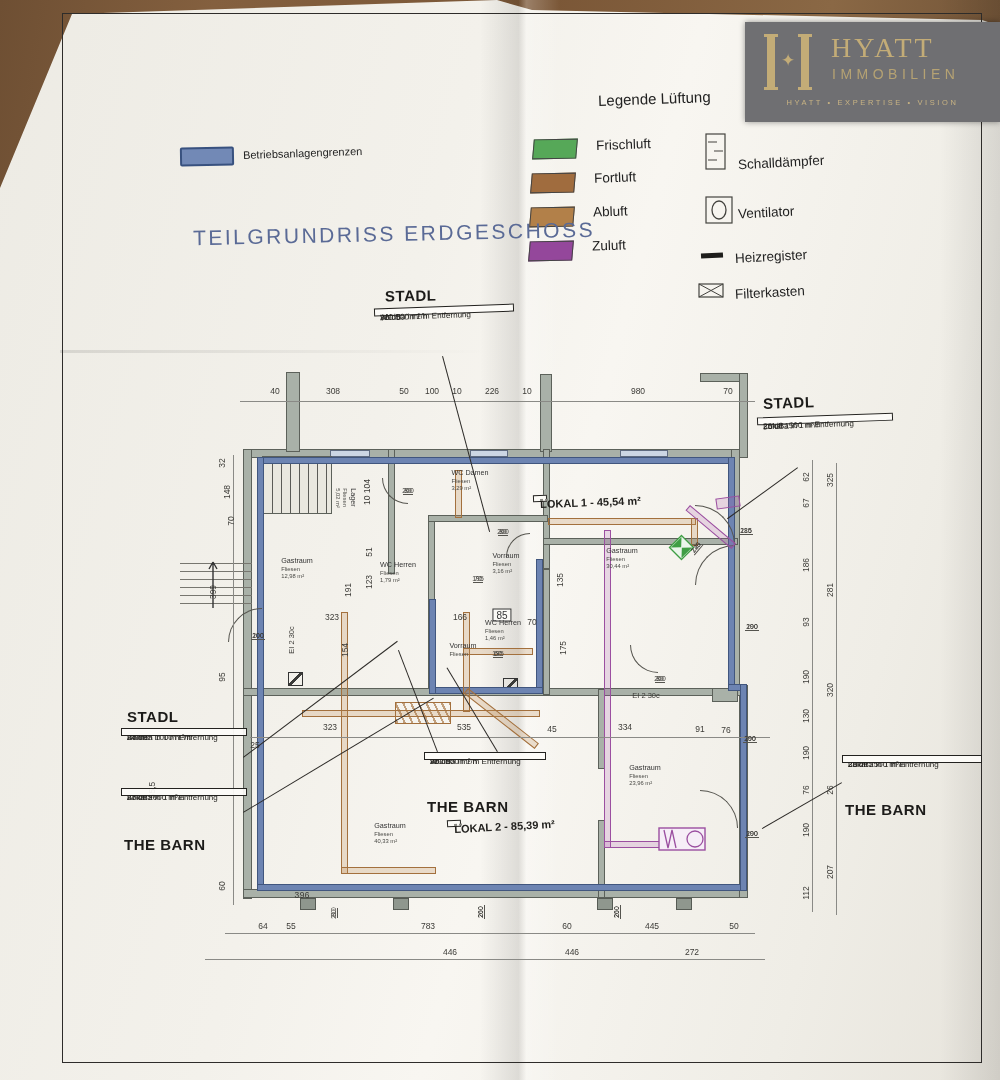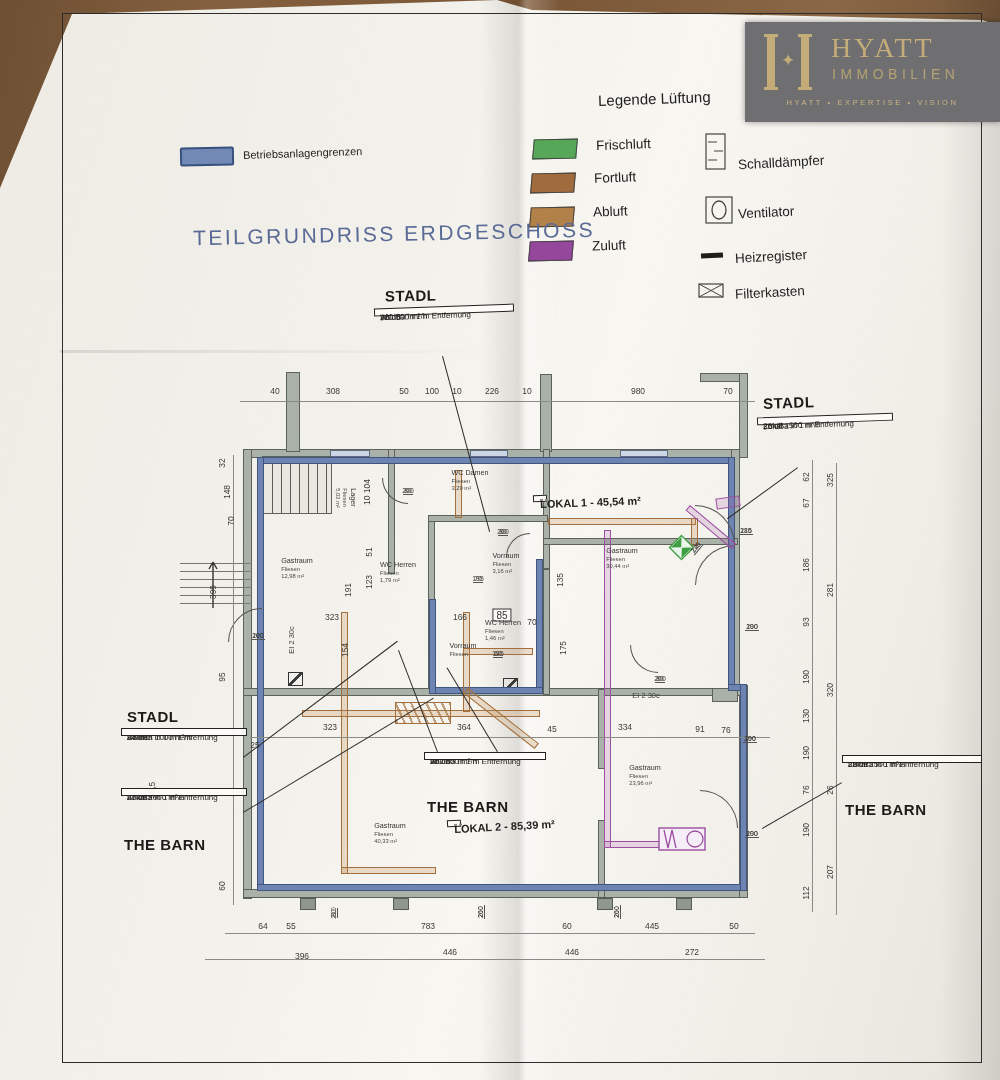--- a/index.html
+++ b/index.html
@@ -232,32 +232,32 @@
         <span class="dim" style="left: 333px; top: 391px;">308</span>
         <span class="dim" style="left: 404px; top: 391px;">50</span>
         <span class="dim" style="left: 432px; top: 391px;">100</span>
         <span class="dim" style="left: 457px; top: 391px;">10</span>
         <span class="dim" style="left: 492px; top: 391px;">226</span>
         <span class="dim" style="left: 527px; top: 391px;">10</span>
         <span class="dim" style="left: 638px; top: 391px;">980</span>
         <span class="dim" style="left: 728px; top: 391px;">70</span>
         <span class="dim" style="left: 255px; top: 745px;">25</span>
         <span class="dim" style="left: 330px; top: 727px;">323</span>
-        <span class="dim" style="left: 464px; top: 727px;">364</span>
+        <span class="dim" style="left: 464px; top: 727px;">535</span>
         <span class="dim" style="left: 552px; top: 729px;">45</span>
         <span class="dim" style="left: 625px; top: 727px;">334</span>
         <span class="dim" style="left: 700px; top: 729px;">91</span>
         <span class="dim" style="left: 726px; top: 730px;">76</span>
         <span class="dim" style="left: 263px; top: 926px;">64</span>
         <span class="dim" style="left: 291px; top: 926px;">55</span>
         <span class="dim" style="left: 428px; top: 926px;">783</span>
         <span class="dim" style="left: 567px; top: 926px;">60</span>
         <span class="dim" style="left: 652px; top: 926px;">445</span>
         <span class="dim" style="left: 734px; top: 926px;">50</span>
-        <span class="dim" style="left: 302px; top: 956px;">396</span>
+        <span class="dim" style="left: 302px; top: 896px; font-family: Liberation Mono, monospace;">396</span>
         <span class="dim" style="left: 450px; top: 952px;">446</span>
         <span class="dim" style="left: 572px; top: 952px;">446</span>
         <span class="dim" style="left: 692px; top: 952px;">272</span>
         <span class="dim r" style="left: 222px; top: 463px;">32</span>
         <span class="dim r" style="left: 227px; top: 492px;">148</span>
         <span class="dim r" style="left: 231px; top: 521px;">70</span>
         <span class="dim r" style="left: 213px; top: 592px;">399</span>
         <span class="dim r" style="left: 222px; top: 677px;">95</span>
         <span class="dim r" style="left: 152px; top: 790px;">55,5</span>
         <span class="dim r" style="left: 222px; top: 886px;">60</span>

